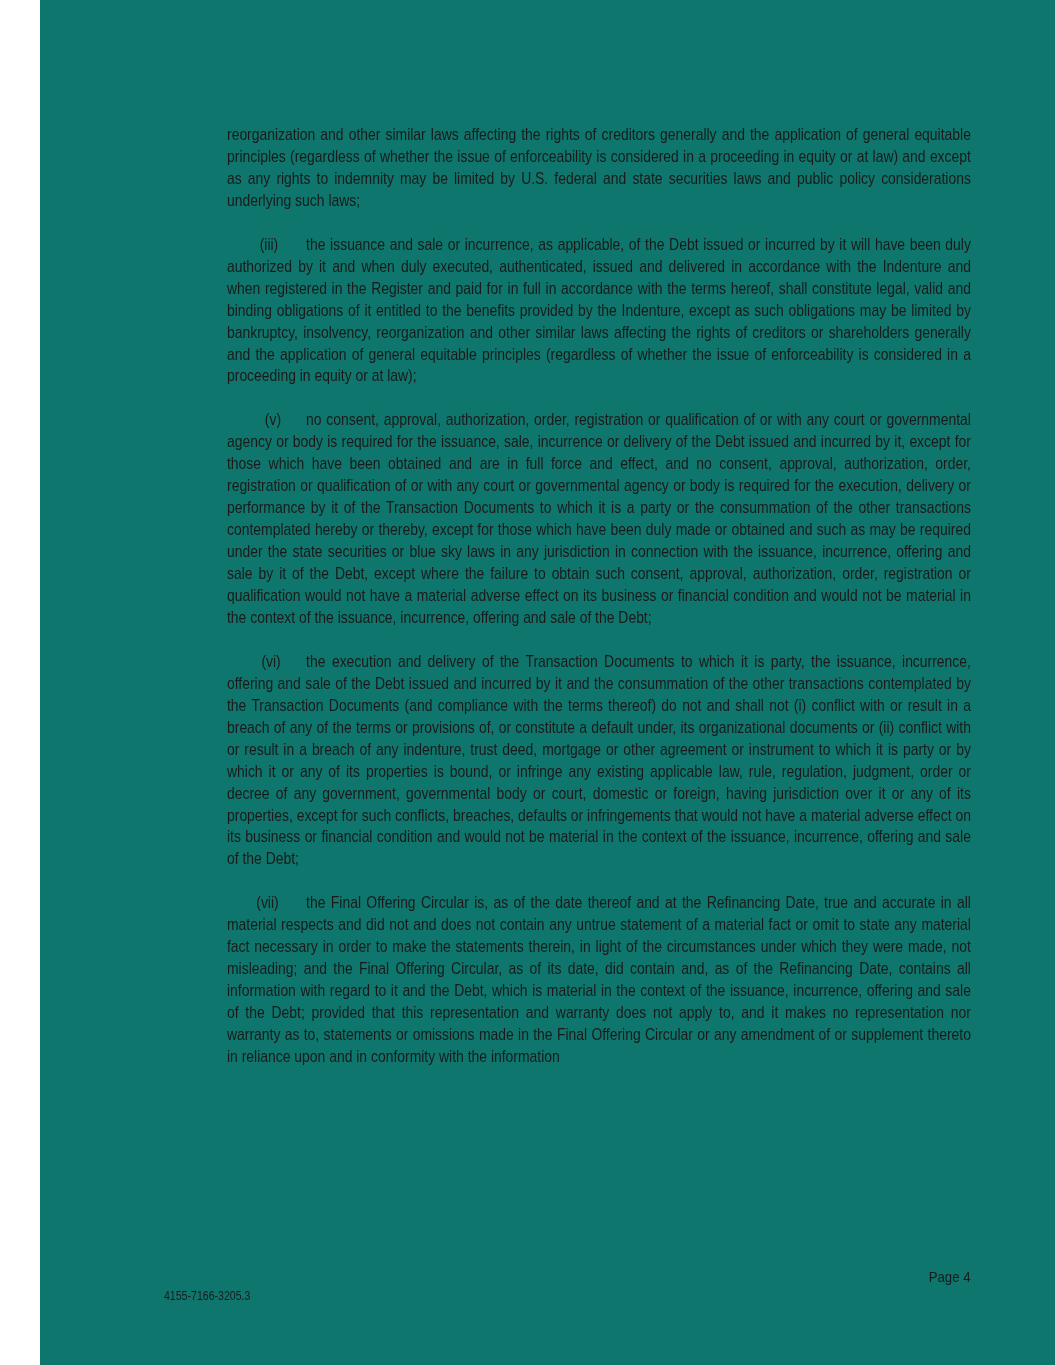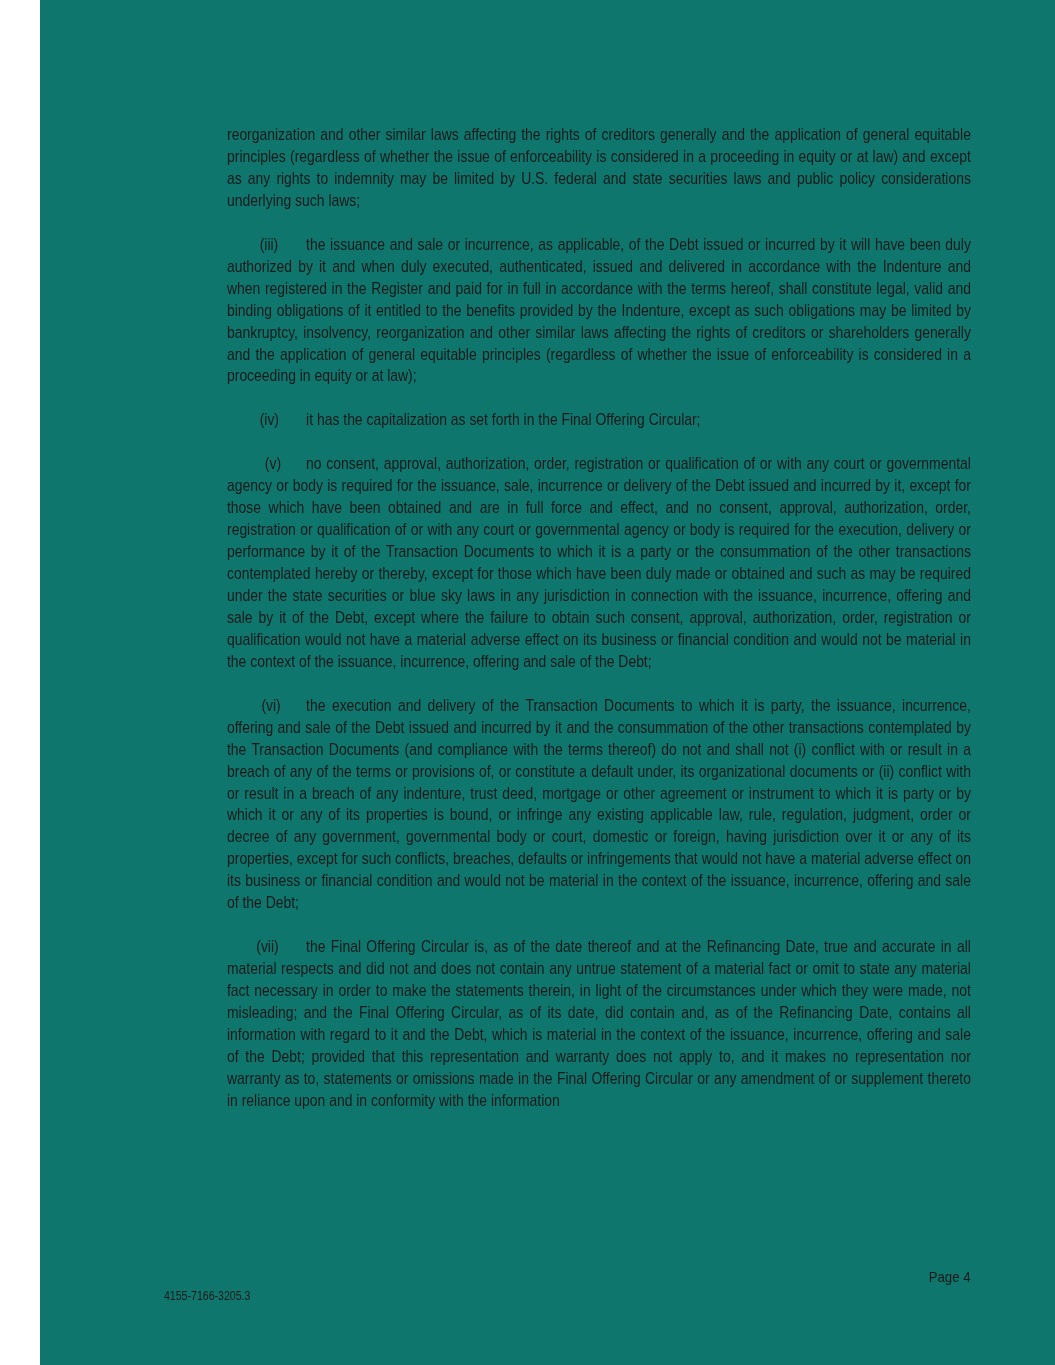--- a/index.html
+++ b/index.html
@@ -45,23 +45,20 @@
   <div class="body-text">
 
     <p class="para">
       <span class="inner">reorganization and other similar laws affecting the rights of creditors generally and the application of general equitable principles (regardless of whether the issue of enforceability is considered in a proceeding in equity or at law) and except as any rights to indemnity may be limited by U.S. federal and state securities laws and public policy considerations underlying such laws;</span>
     </p>
 
     <p class="para">
       <span class="inner"><span class="num num-iii">(iii)</span><span>the issuance and sale or incurrence, as applicable, of the Debt issued or incurred by it will have been duly authorized by it and when duly executed, authenticated, issued and delivered in accordance with the Indenture and when registered in the Register and paid for in full in accordance with the terms hereof, shall constitute legal, valid and binding obligations of it entitled to the benefits provided by the Indenture, except as such obligations may be limited by bankruptcy, insolvency, reorganization and other similar laws affecting the rights of creditors or shareholders generally and the application of general equitable principles (regardless of whether the issue of enforceability is considered in a proceeding in equity or at law);</span></span>
     </p>
 
-    <p class="para">
-      <span class="inner"><span class="num num-iv">(iv)</span><span>it has the capitalization as set forth in the Final Offering Circular;</span></span>
-    </p>
 
     <p class="para">
       <span class="inner"><span class="num num-v">(v)</span><span>no consent, approval, authorization, order, registration or qualification of or with any court or governmental agency or body is required for the issuance, sale, incurrence or delivery of the Debt issued and incurred by it, except for those which have been obtained and are in full force and effect, and no consent, approval, authorization, order, registration or qualification of or with any court or governmental agency or body is required for the execution, delivery or performance by it of the Transaction Documents to which it is a party or the consummation of the other transactions contemplated hereby or thereby, except for those which have been duly made or obtained and such as may be required under the state securities or blue sky laws in any jurisdiction in connection with the issuance, incurrence, offering and sale by it of the Debt, except where the failure to obtain such consent, approval, authorization, order, registration or qualification would not have a material adverse effect on its business or financial condition and would not be material in the context of the issuance, incurrence, offering and sale of the Debt;</span></span>
     </p>
 
     <p class="para">
       <span class="inner"><span class="num num-vi">(vi)</span><span>the execution and delivery of the Transaction Documents to which it is party, the issuance, incurrence, offering and sale of the Debt issued and incurred by it and the consummation of the other transactions contemplated by the Transaction Documents (and compliance with the terms thereof) do not and shall not (i) conflict with or result in a breach of any of the terms or provisions of, or constitute a default under, its organizational documents or (ii) conflict with or result in a breach of any indenture, trust deed, mortgage or other agreement or instrument to which it is party or by which it or any of its properties is bound, or infringe any existing applicable law, rule, regulation, judgment, order or decree of any government, governmental body or court, domestic or foreign, having jurisdiction over it or any of its properties, except for such conflicts, breaches, defaults or infringements that would not have a material adverse effect on its business or financial condition and would not be material in the context of the issuance, incurrence, offering and sale of the Debt;</span></span>
     </p>
 
     <p class="para">

